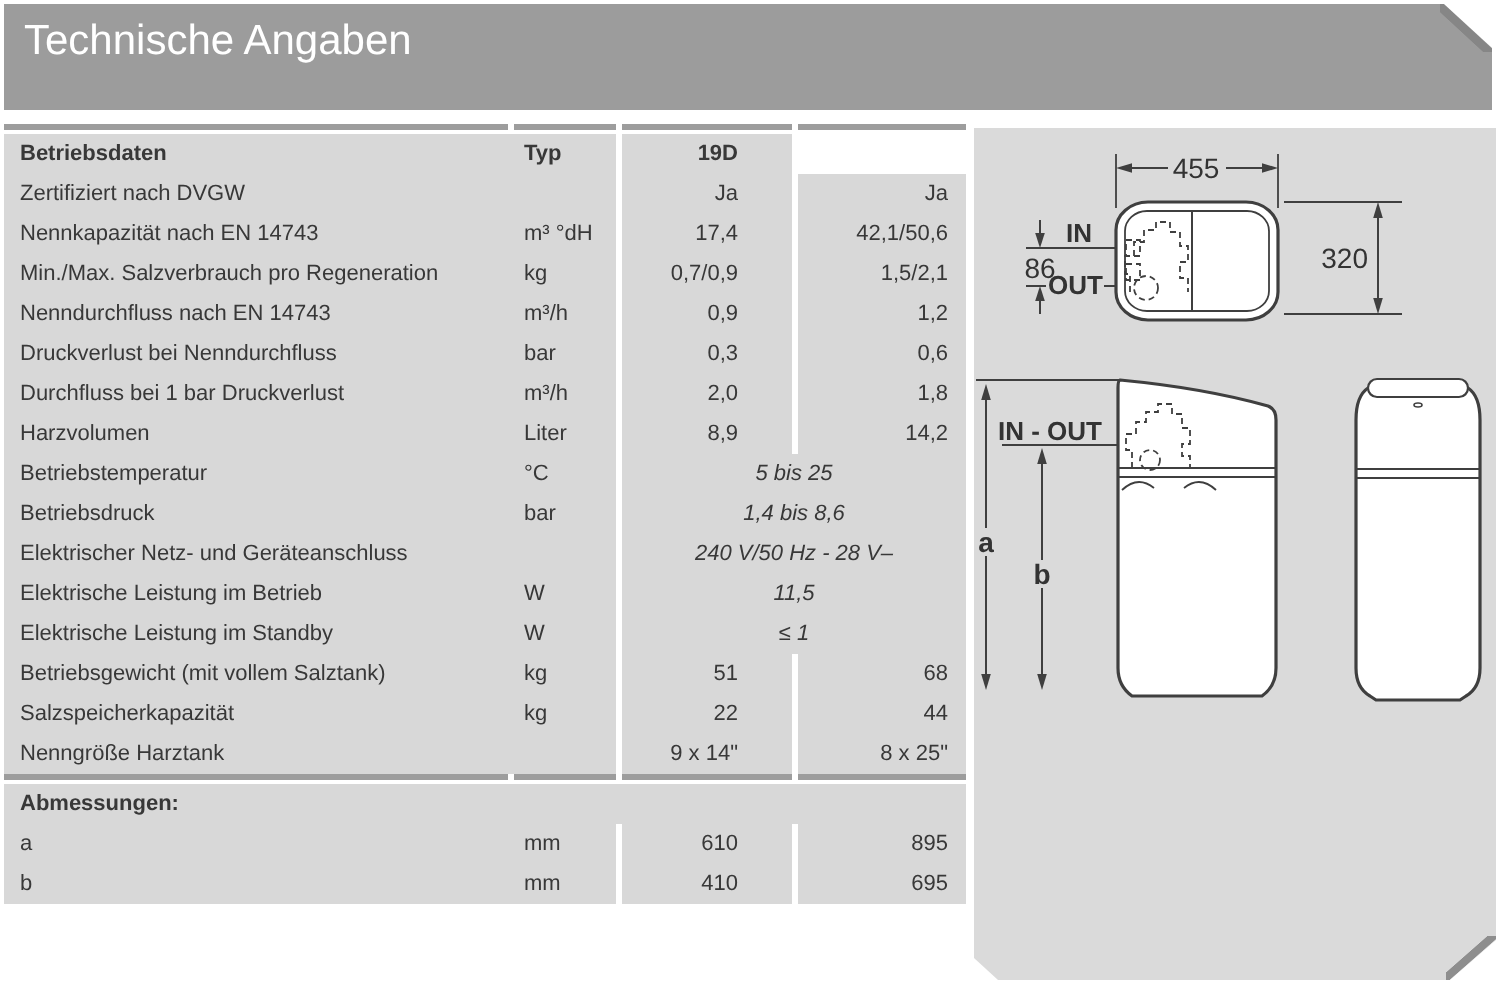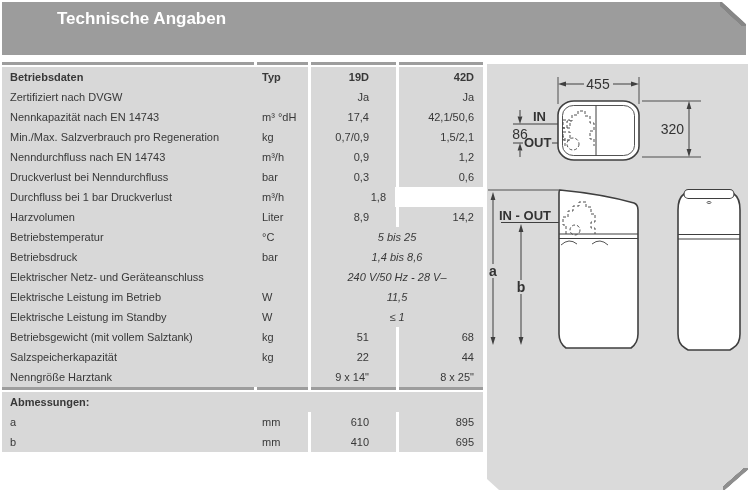--- a/index.html
+++ b/index.html
@@ -4,21 +4,21 @@
 <style>
   html,body{margin:0;padding:0;background:#fff;}
   .page{position:relative;width:748px;height:492px;background:#ffffff;overflow:hidden;
         font-family:"Liberation Sans",sans-serif;color:#383838;}
 
   
   .title-bar{position:absolute;left:2px;top:2px;width:744px;height:53px;background:#9c9c9c;
              clip-path:polygon(0 0, calc(100% - 24px) 0, 100% 22px, 100% 100%, 0 100%);}
   .title-fold{position:absolute;top:0;right:0;width:26px;height:24px;
               background:linear-gradient(to bottom left,rgba(0,0,0,0) 46%, #868686 47%, #868686 58%, #9c9c9c 59%);}
-  .title-text{padding:7px 0 0 10px;font-size:17px;font-weight:bold;color:#ffffff;margin-left:45px;}
+  .title-text{padding:7px 0 0 10px;font-size:21px;font-weight:normal;color:#ffffff;}
 
   
   .spec-table{position:absolute;left:2px;top:62px;width:481px;}
   .tbar{display:flex;gap:3px;height:3px;margin-bottom:2.2px;}
   .tbar div{background:#9d9d9d;}
   .tb-1{width:252px;} .tb-2{width:51px;} .tb-3{width:85px;} .tb-4{width:84px;}
 
   .row{display:flex;gap:3px;height:20px;margin-bottom:0;font-size:11px;}
   .cell{background:#d8d8d8;display:flex;align-items:center;box-sizing:border-box;}
   .c-combined{width:306px;}
@@ -58,21 +58,20 @@
       <div class="tb-3"></div>
         <div class="tb-4"></div>
     </div>
 
     <div class="row">
       <div class="cell c-combined">
         <span class="c-label bold">Betriebsdaten</span>
         <span class="c-unit bold">Typ</span>
       </div>
       <div class="cell c-v1 bold">19D</div>
-      <div class="cell c-v2 bold">42D</div>
     </div>
 
     <div id="rows">
         <div class="row">
           <div class="cell c-combined">
             <span class="c-label">Zertifiziert nach DVGW</span>
             <span class="c-unit"></span>
           </div>
           <div class="cell c-v1">Ja</div>
           <div class="cell c-v2">Ja</div>
@@ -107,20 +106,21 @@
             <span class="c-unit">bar</span>
           </div>
           <div class="cell c-v1">0,3</div>
           <div class="cell c-v2">0,6</div>
         </div>
         <div class="row">
           <div class="cell c-combined">
             <span class="c-label">Durchfluss bei 1 bar Druckverlust</span>
             <span class="c-unit">m³/h</span>
           </div>
+          <div class="cell c-v1">2,0</div>
           <div class="cell c-v2">1,8</div>
         </div>
         <div class="row">
           <div class="cell c-combined">
             <span class="c-label">Harzvolumen</span>
             <span class="c-unit">Liter</span>
           </div>
           <div class="cell c-v1">8,9</div>
           <div class="cell c-v2">14,2</div>
         </div>

